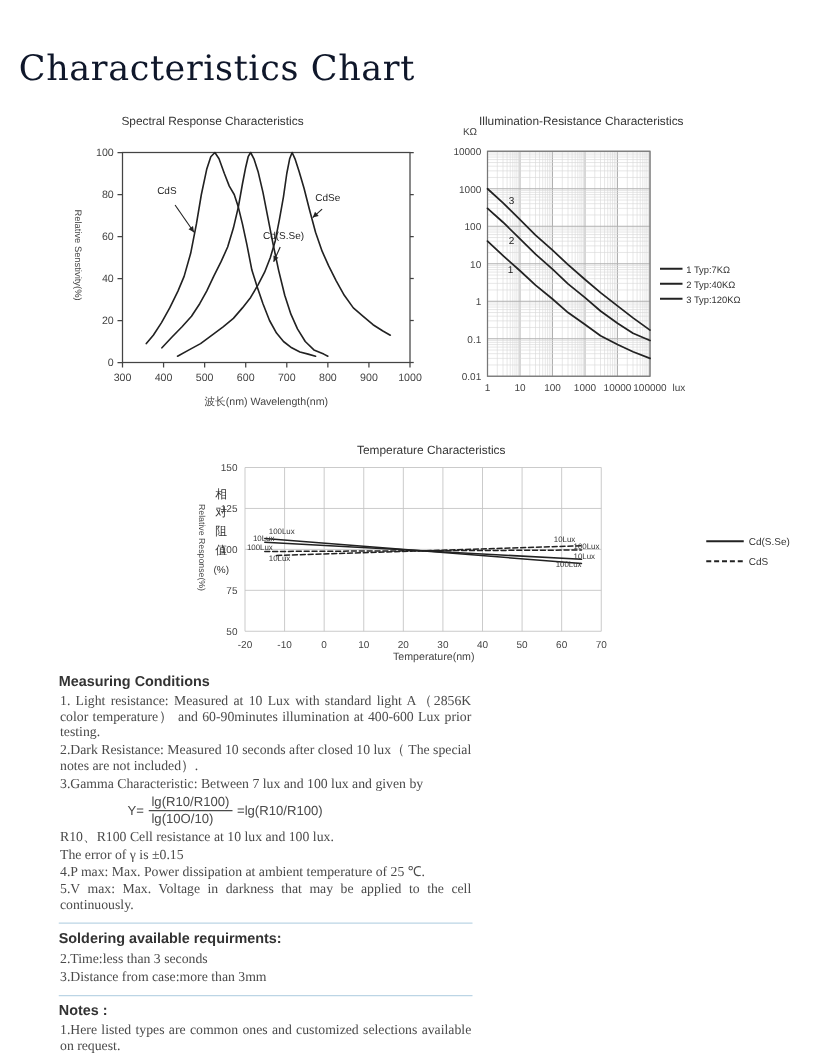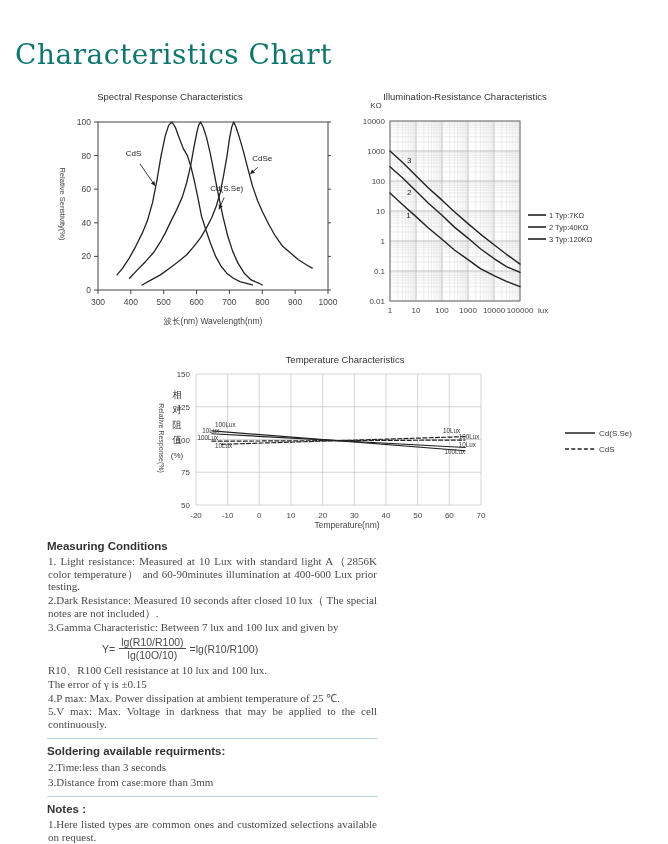--- a/index.html
+++ b/index.html
@@ -1,31 +1,31 @@
 <!DOCTYPE html>
 <html><head>
 <meta charset="utf-8">
 <style>
   html,body{margin:0;padding:0;background:#fff;}
   .page{position:relative;width:668px;height:844px;background:#fff;overflow:hidden;
         font-family:"Liberation Sans",sans-serif;}
   .page-title{position:absolute;left:15px;top:38px;margin:0;
         font-family:"DejaVu Serif","Liberation Serif",serif;font-weight:normal;
-        font-size:28px;color:#0f766e;letter-spacing:0.5px;}
+        font-size:28px;color:#0f172a;letter-spacing:0.5px;}
   .chart{position:absolute;}
   .chart svg{display:block;}
   svg text{font-family:"Liberation Sans",sans-serif;}
   .text-col{position:absolute;left:47px;top:540px;width:331px;}
   .sec-h{font-weight:bold;font-size:11.5px;color:#333;margin:0 0 3px 0;}
   .sec p{font-size:11px;color:#4a4a4a;line-height:12.7px;margin:1px;font-family:Liberation Serif, serif;}
   .just{text-align:justify;}
   .sp p{line-height:14.2px;}
   .divider{border:none;border-top:1px solid #bcd5e5;margin:7px 0 6px 0;}
   .formula{font-size:10.5px;color:#4a4a4a;margin:3px 0 3px 55px;display:flex;align-items:center;gap:4px;}
-  .frac{display:inline-flex;flex-direction:column;text-align:center;line-height:12px;}
+  .frac{display:inline-flex;flex-direction:column;line-height:12px;}
   .frac .num{border-bottom:1px solid #4a4a4a;padding:0 2px;}
   .frac .den{padding:0 2px;}
 </style>
 </head>
 <body>
 
 <div class="page">
   <h1 class="page-title">Characteristics Chart</h1>
 
   <div class="chart" style="left:30px;top:86px;width:310px;height:250px;">

